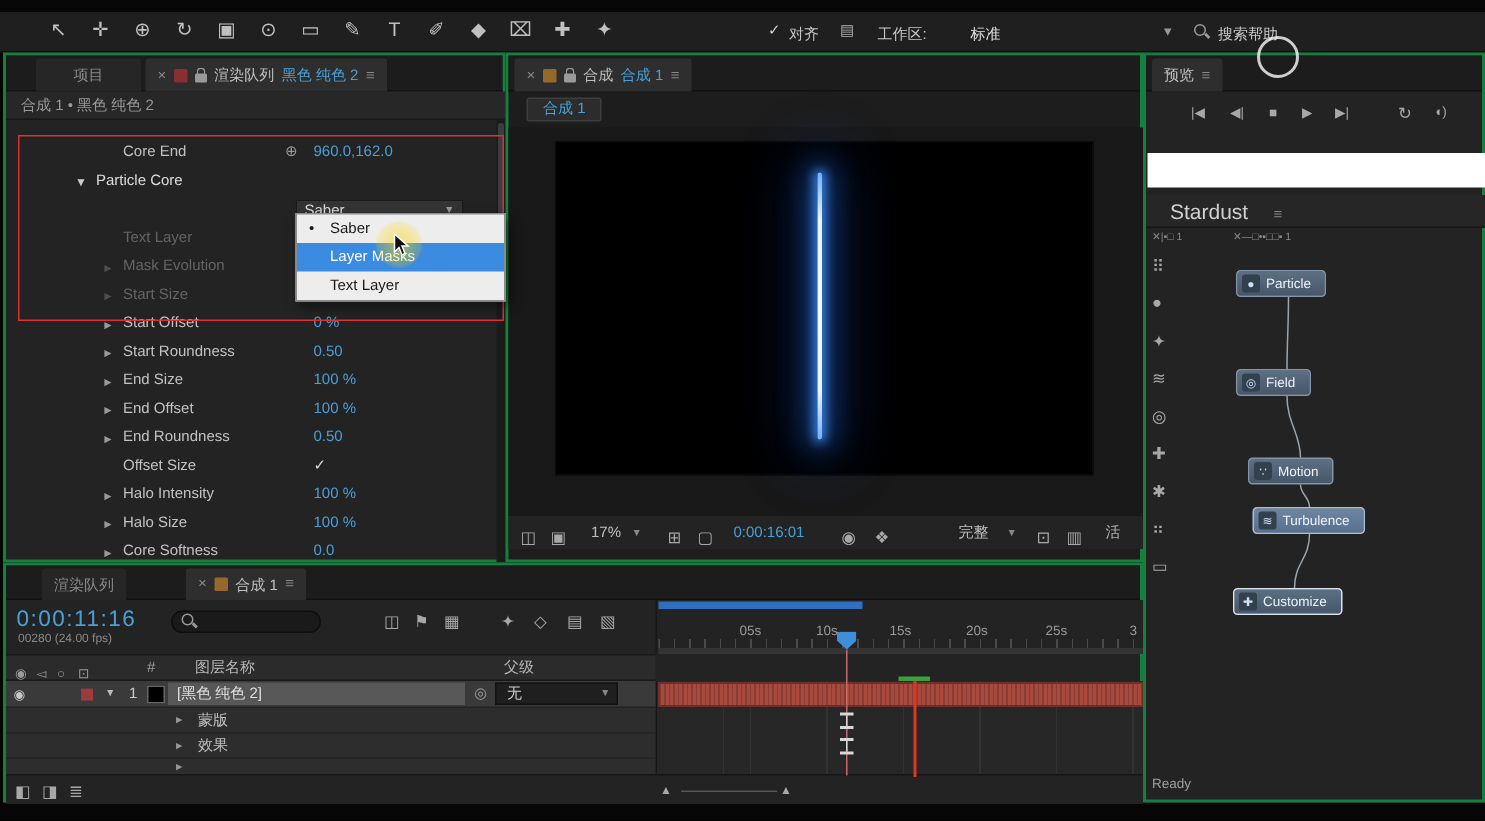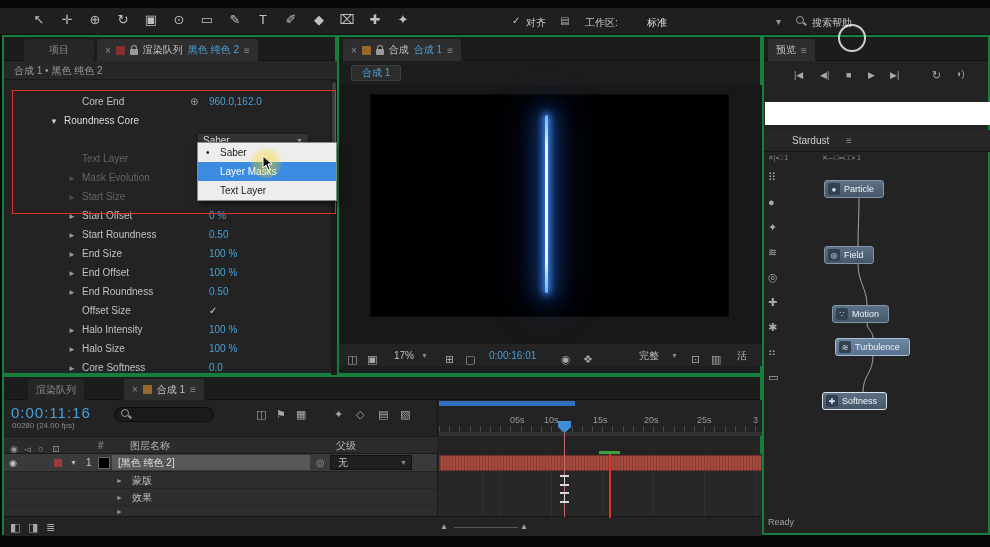--- a/index.html
+++ b/index.html
@@ -107,21 +107,21 @@
       <span style="margin-left:10px;color:#9a9a9a">合成 1 • 黑色 纯色 2</span>
     </div>
 
     <div class="prow" style="top:55px">
       <span class="pl">Core End</span>
       <span class="cross">⊕</span>
       <span class="pv">960.0,162.0</span>
     </div>
     <div class="prow" style="top:74px">
       <span class="gtw">▼</span>
-      <span class="gl">Roundness Core</span>
+      <span class="gl">Particle Core</span>
     </div>
 
     <div class="abs" style="left:193px;top:96px;width:112px;height:14px;background:#343434;border:1px solid #1a1a1a;
                 display:flex;align-items:center;justify-content:space-between;padding:0 5px;z-index:25">
       <span style="color:#ddd">Saber</span>
       <span style="color:#999;font-size:7px">▼</span>
     </div>
     <div class="prow dim" style="top:112px">
       <span class="pl">Text Layer</span>
     </div>
@@ -254,21 +254,21 @@
       <span class="icobtn" style="left:82px;top:7px;font-size:9px">■</span>
       <span class="icobtn" style="left:104px;top:7px;font-size:9px">▶</span>
       <span class="icobtn" style="left:126px;top:7px;font-size:9px">▶|</span>
       <span class="icobtn" style="left:168px;top:6px">↻</span>
       <span class="icobtn" style="left:192px;top:6px;font-size:9px">◖)</span>
     </div>
 
     <div class="abs" style="left:1px;top:65px;width:225px;height:23px;background:#fff"></div>
 
     <div class="abs" style="left:0;top:93px;width:226px;height:22px;line-height:22px;border-bottom:1px solid #161616;background:#262626">
-      <span style="margin-left:28px;color:#d0d0d0;font-size:10px">Stardust</span>
+      <span style="margin-left:16px;color:#d0d0d0;font-size:14px">Stardust</span>
       <span class="menu" style="margin-left:14px">≡</span>
     </div>
     <div class="abs" style="left:0;top:117px;width:226px;height:13px;color:#8a8a8a;font-size:7px">
       <span class="abs" style="left:4px">✕|▪□ 1</span>
       <span class="abs" style="left:58px">✕—□•▪□□▪ 1</span>
     </div>
 
     <div class="abs" style="left:0;top:132px;width:20px;height:230px">
       <span class="icobtn" style="left:4px;top:2px">⠿</span>
       <span class="icobtn" style="left:4px;top:27px">●</span>
@@ -299,21 +299,21 @@
     <div class="node" style="left:68px;top:268px">
       <span class="nico">∵</span>
       <span>Motion</span>
     </div>
     <div class="node hl" style="left:71px;top:301px">
       <span class="nico">≋</span>
       <span>Turbulence</span>
     </div>
     <div class="node" style="left:58px;top:355px;border-color:#d8e4ee">
       <span class="nico">✚</span>
-      <span>Softness</span>
+      <span>Customize</span>
     </div>
 
     <span class="abs" style="left:4px;top:480px;color:#a0a0a0;font-size:9px">Ready</span>
   </div>
 
   <div class="panel" style="left:2px;top:375px;width:760px;height:160px">
     <div class="tabbar" style="height:23px">
       <div class="tab inactive" style="left:24px;height:21px">
         <span>渲染队列</span>
       </div>
@@ -334,21 +334,21 @@
     <span class="icobtn" style="left:272px;top:31px">⚑</span>
     <span class="icobtn" style="left:292px;top:31px">▦</span>
     <span class="icobtn" style="left:330px;top:31px">✦</span>
     <span class="icobtn" style="left:352px;top:31px">◇</span>
     <span class="icobtn" style="left:374px;top:31px">▤</span>
     <span class="icobtn" style="left:396px;top:31px">▧</span>
 
     <div class="abs" style="left:433px;top:23px;width:325px;height:36px;background:#232323;border-left:1px solid #161616">
       <div class="abs" style="left:1px;top:1px;width:136px;height:5px;background:#2f6fc0"></div>
       <div class="ticklabels">
-        <span style="left:72px">05s</span>
+        <span style="left:55px">05s</span>
         <span style="left:106px">10s</span>
         <span style="left:155px">15s</span>
         <span style="left:206px">20s</span>
         <span style="left:259px">25s</span>
         <span style="left:315px">3</span>
       </div>
       <div class="abs" style="left:1px;top:26px;width:323px;height:6px;background:repeating-linear-gradient(90deg,#4a4a4a 0 1px,transparent 1px 10.2px)"></div>
       <div class="abs" style="left:1px;top:32px;width:323px;height:4px;background:#343434"></div>
     </div>
 

